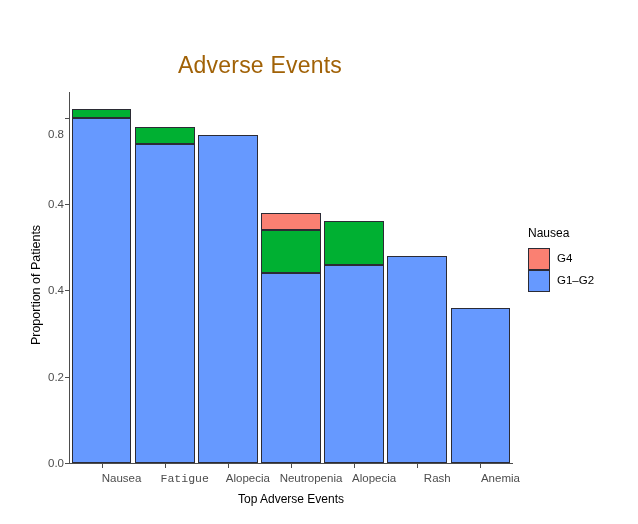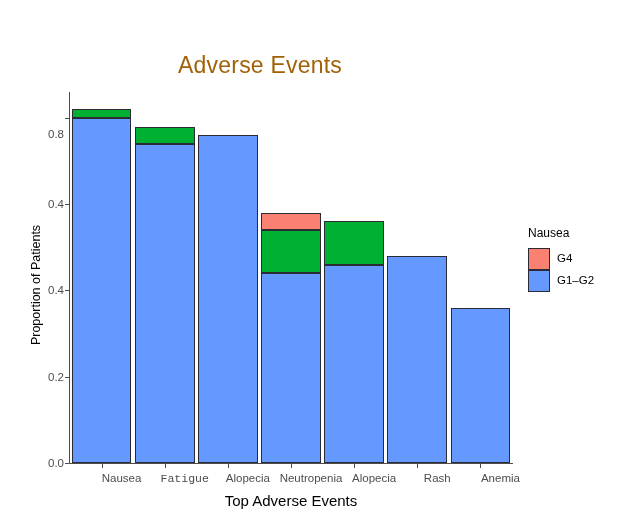--- a/index.html
+++ b/index.html
@@ -70,21 +70,21 @@
   .xtick-label{
     position:absolute;top:472px;
     font-size:11.5px;color:#4d4d4d;
     text-align:right;
     white-space:nowrap;
     transform:translateX(-50%);
     margin-left:20px;
   }
   .x-axis-title{
     position:absolute;left:70px;top:492px;width:442px;
-    text-align:center;font-size:15px;color:#000;
+    text-align:center;font-size:12px;color:#000;
   }
 
   
   .bar-group{position:absolute;bottom:0;}
   .seg{
     position:absolute;
     left:0;right:0;
     border:1.4px solid #2b2b35;
     box-sizing:border-box;
   }

